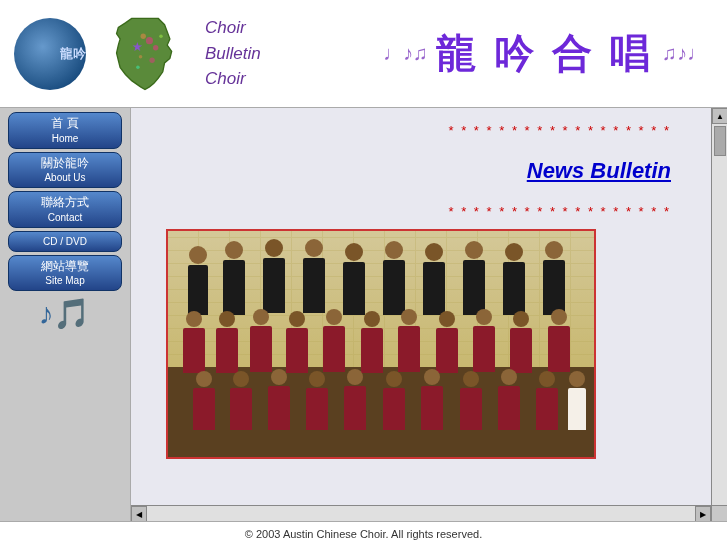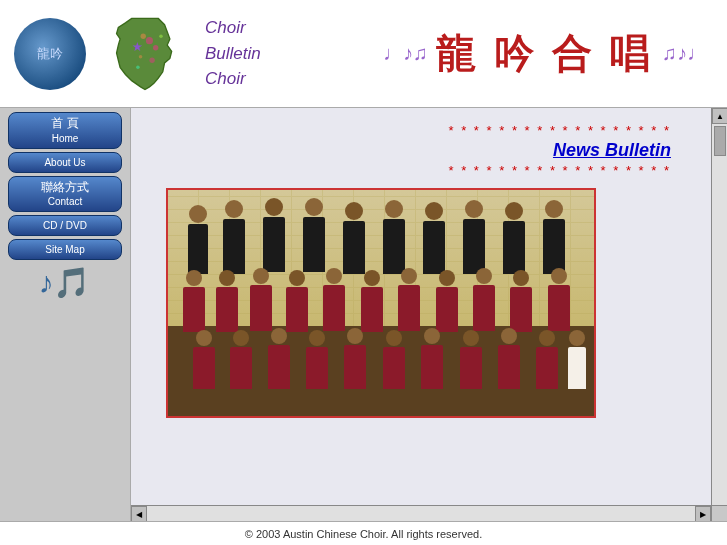--- a/index.html
+++ b/index.html
@@ -27,24 +27,24 @@
       align-items: center;
       justify-content: center;
     }
     .logo-circle {
       width: 72px;
       height: 72px;
       border-radius: 50%;
       background: radial-gradient(circle at 40% 40%, #6699cc, #003366);
       display: flex;
       align-items: center;
-      justify-content: center;
+      justify-content: flex-end;
       color: white;
       font-size: 18px;
-      font-weight: normal;
+      font-weight: bold;
     }
     .header-texas {
       width: 110px;
       height: 90px;
       display: flex;
       align-items: center;
       justify-content: center;
     }
     .header-chinese-title {
       flex: 1;
@@ -113,26 +113,26 @@
       margin-bottom: 10px;
       padding-right: 10px;
     }
     .star-line {
       color: #cc0000;
       font-size: 13px;
       letter-spacing: 2px;
     }
     .news-bulletin-link {
       color: #0000cc;
-      font-size: 18px;
+      font-size: 22px;
       font-style: italic;
       font-weight: bold;
       text-decoration: underline;
       display: block;
-      margin: 2px 0;
+      margin: 20px 0;
     }
 
     
     .choir-photo-container {
       border: 2px solid #cc3333;
       width: 430px;
       height: 230px;
       overflow: hidden;
       background: #d4c8a0;
       margin-left: 20px;
@@ -196,43 +196,45 @@
     <div style="color:#663399; font-style:italic; font-size:17px; line-height:1.5;">
       <span>Choir</span><br>
       <span>Bulletin</span><br>
       <span>Choir</span>
     </div>
   </div>
 
   <div class="header-chinese-title">
 
     <span style="color:#9966cc; font-size:20px;">♩♪♫</span>
-    <span style="font-size:40px; color:#b91c1c; font-weight:bold; font-family:serif; letter-spacing:4px; margin: 0 8px;">龍 吟 合 唱</span>
+    <span style="font-size:40px; color:#6d28d9; font-weight:bold; font-family:serif; letter-spacing:4px; margin: 0 8px;">龍 吟 合 唱</span>
     <span style="color:#9966cc; font-size:20px;">♫♪♩</span>
   </div>
 </div>
 
 <div class="main-layout">
 
   <div class="sidebar">
     <a class="nav-btn" href="#">
       <span class="chinese-label">首 頁</span>
       <span class="eng-label">Home</span>
     </a>
     <a class="nav-btn" href="#">
+      <span class="chinese-label">關於龍吟</span>
       <span class="eng-label">About Us</span>
     </a>
     <a class="nav-btn" href="#">
       <span class="chinese-label">聯絡方式</span>
       <span class="eng-label">Contact</span>
     </a>
     <a class="nav-btn" href="#">
       <span class="eng-label">CD / DVD</span>
     </a>
     <a class="nav-btn" href="#">
+      <span class="chinese-label">網站導覽</span>
       <span class="eng-label">Site Map</span>
     </a>
     <div class="sitemap-icon">
       <span style="font-size:30px; color:#336699;">♪🎵</span>
     </div>
   </div>
 
   <div class="content-area" style="position:relative;">
 
     <div style="position:absolute; right:0; top:0; bottom:0; width:16px; background:#c8c8c8; border-left:1px solid #888; display:flex; flex-direction:column;">

